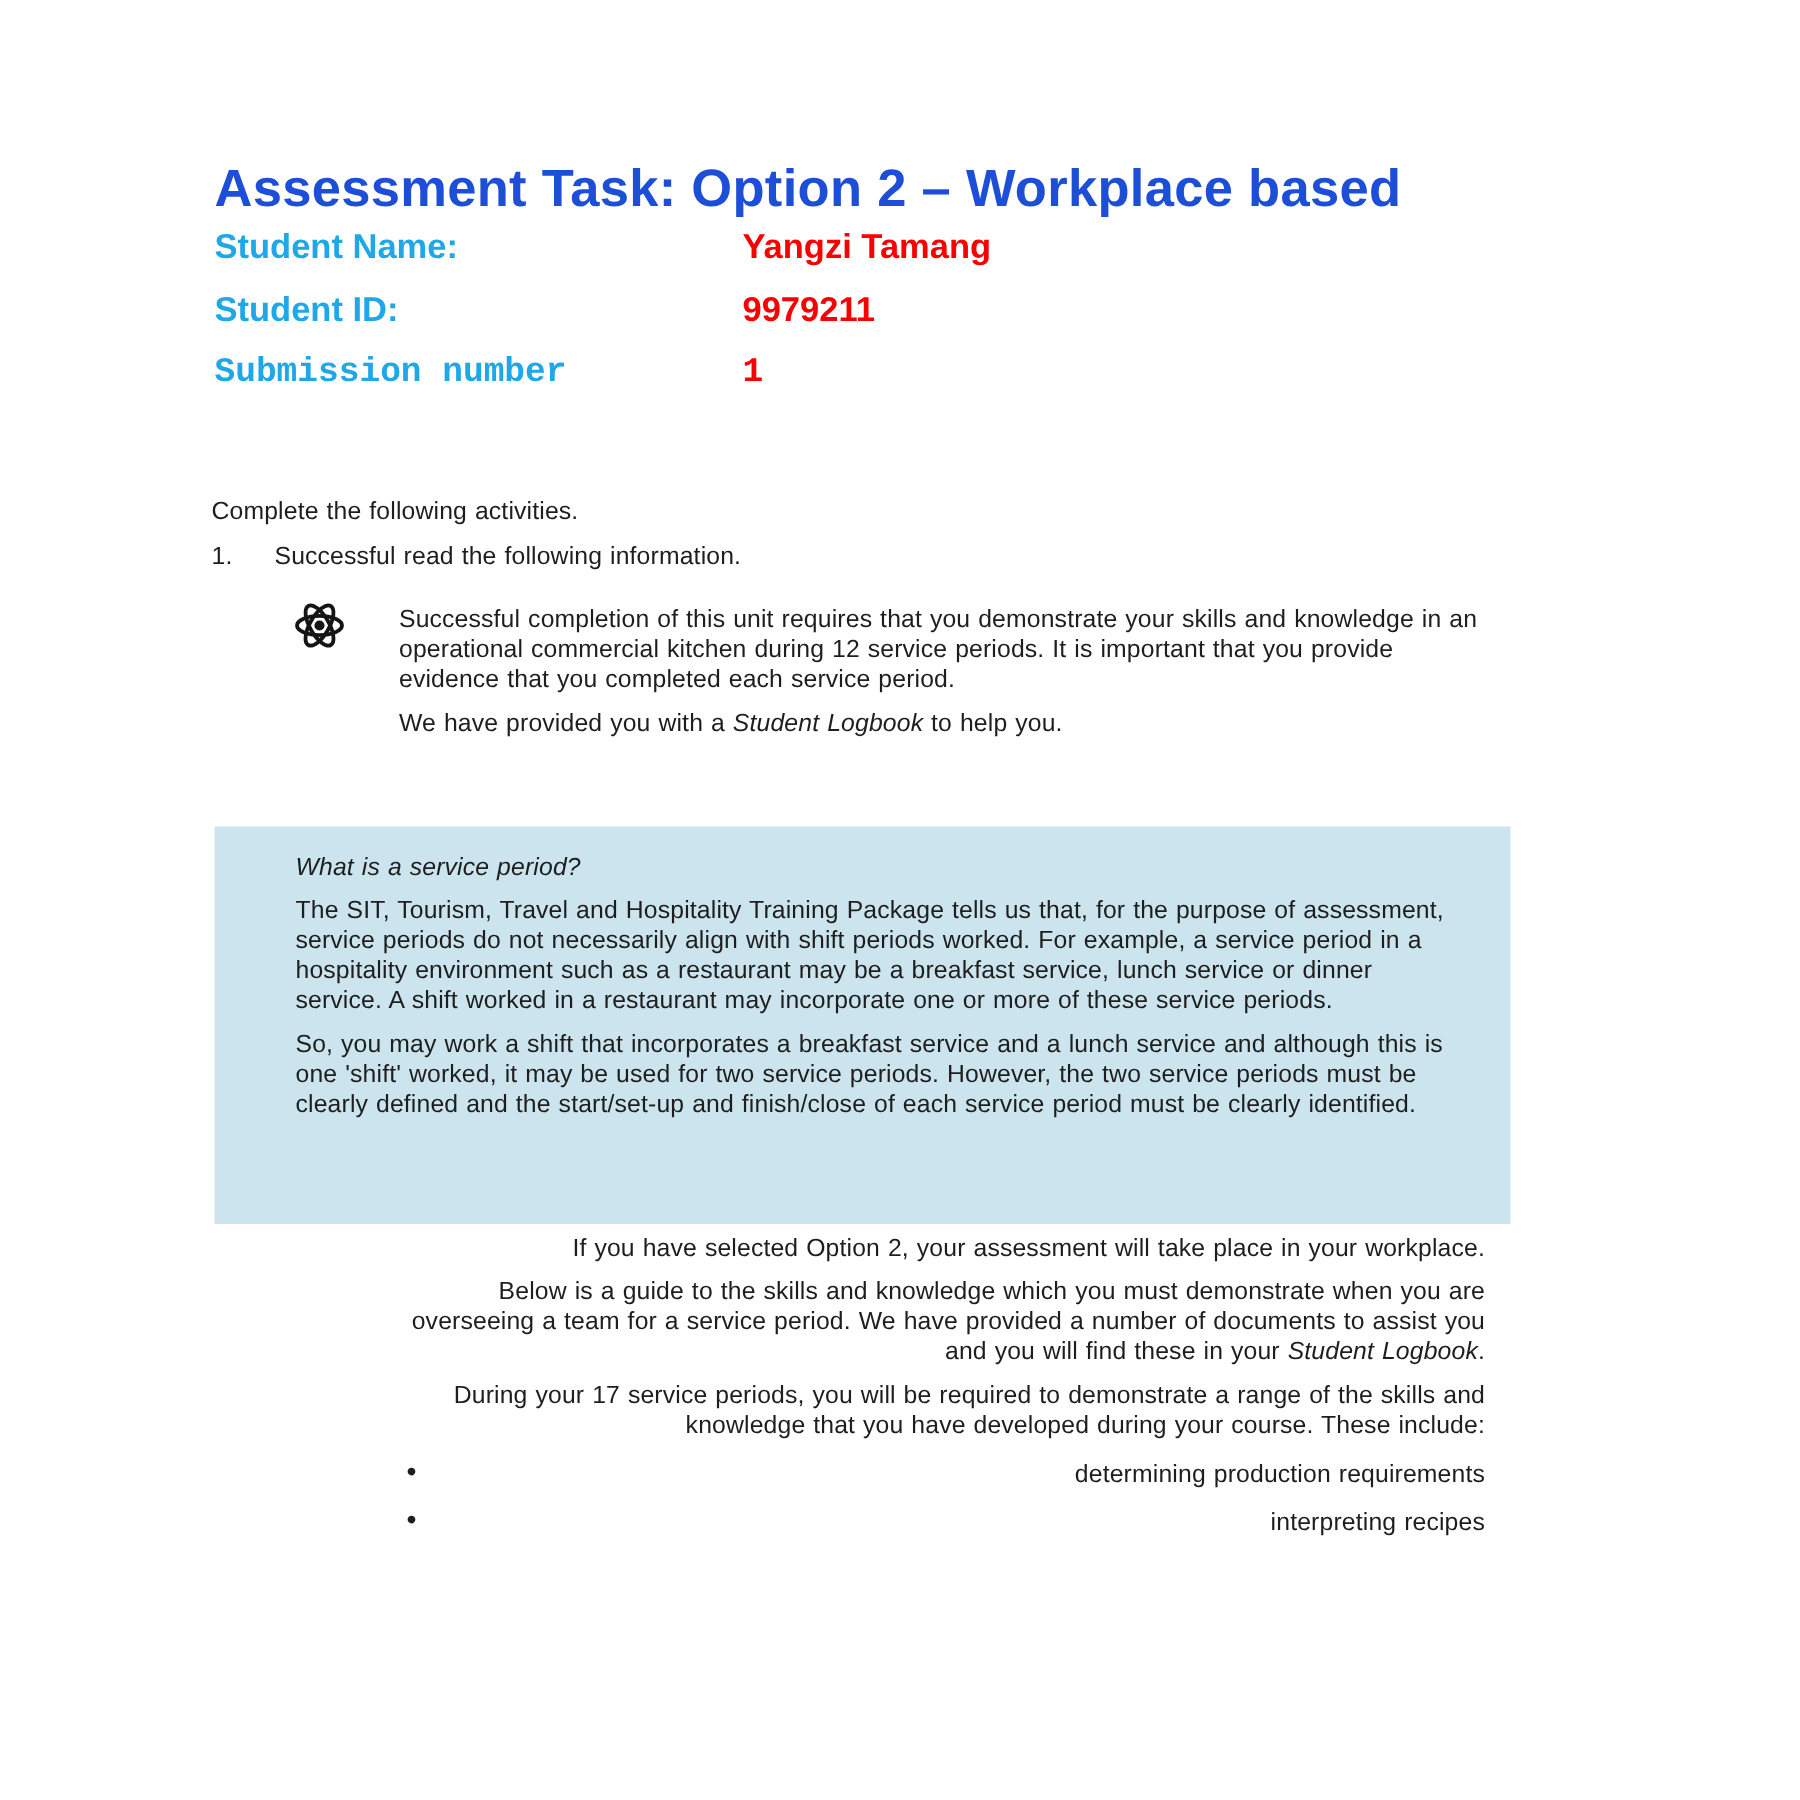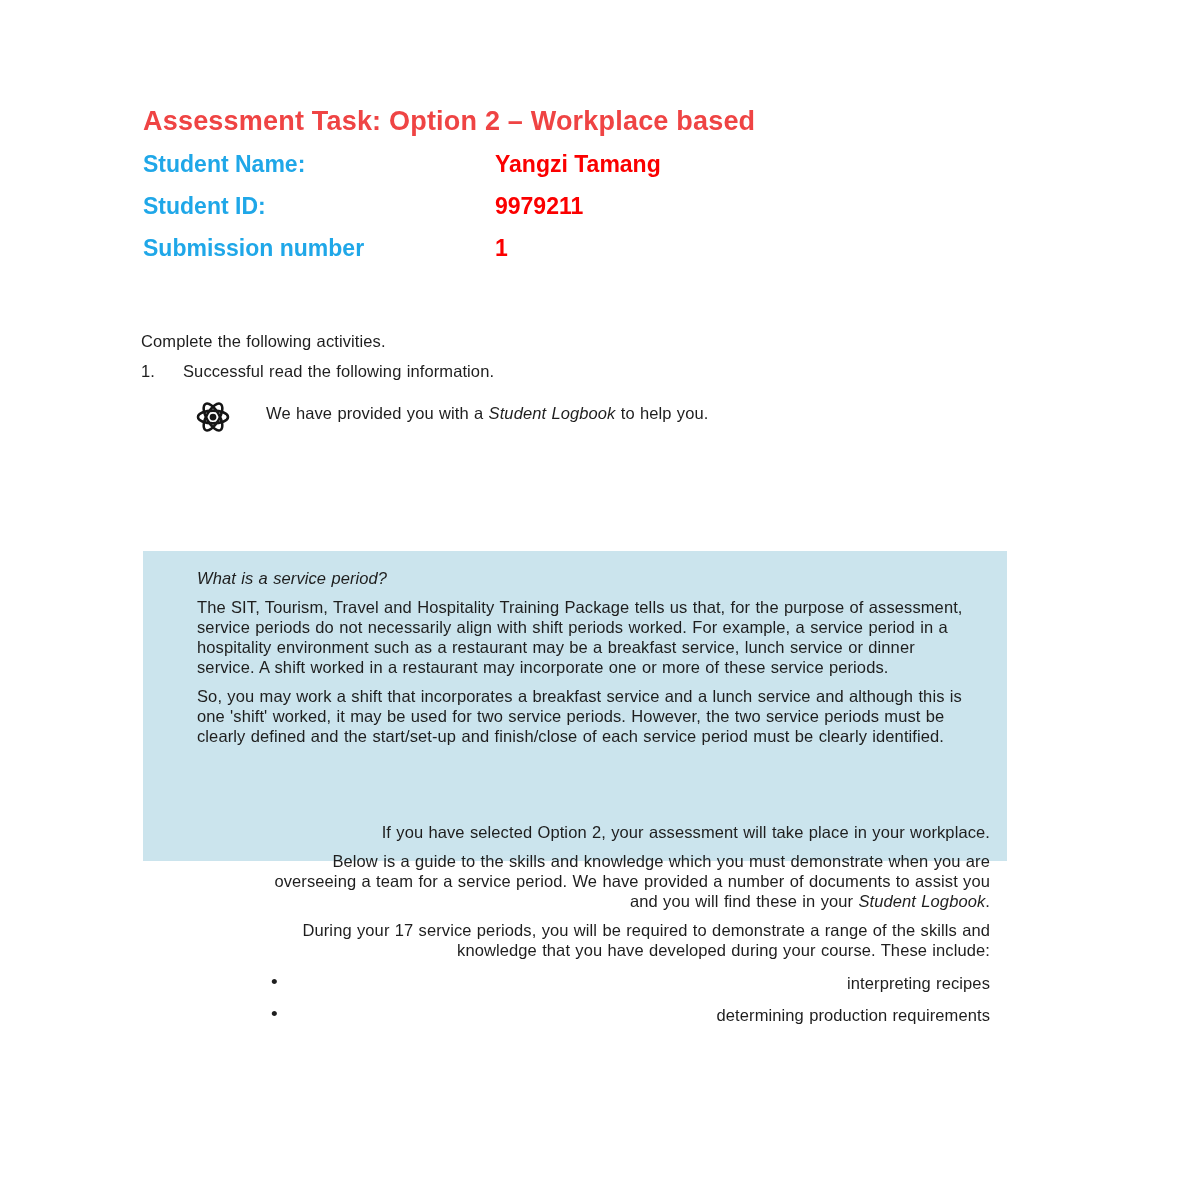--- a/index.html
+++ b/index.html
@@ -17,44 +17,44 @@
     background: #ffffff;
     font-family: "Liberation Sans", sans-serif;
     color: var(--text);
     overflow: hidden;
   }
   .page-title {
     position: absolute;
     left: 143px;
     top: 106px;
     margin: 0;
-    font-size: 27px;
+    font-size: 35px;
     font-weight: bold;
-    color: #ef4444;
+    color: #1d4ed8;
     letter-spacing: 0.2px;
     white-space: nowrap;
   }
   .field-row {
     position: absolute;
     left: 143px;
     font-size: 23px;
     font-weight: bold;
     line-height: 26px;
     white-space: nowrap;
   }
   .field-label { color: var(--cyan); }
   .field-value {
     position: absolute;
     left: 352px;
     color: var(--red);
     white-space: nowrap;
   }
   .row-1 { top: 151px; text-align: center; }
   .row-2 { top: 193px; }
-  .row-3 { top: 235px; }
+  .row-3 { top: 235px; font-family: Liberation Mono, monospace; }
 
   .body-text {
     font-size: 16.5px;
     line-height: 20px;
     letter-spacing: 0.1px;
     word-spacing: 0.6px;
   }
   .intro {
     position: absolute;
     left: 141px;
@@ -87,21 +87,21 @@
   .info-col { top: 403px; }
   .after-col { top: 822px; text-align: right; }
   .col p { margin: 0 0 9px 0; }
   .it { font-style: italic; }
 
   .callout {
     position: absolute;
     left: 143px;
     top: 551px;
     width: 864px;
-    height: 310px;
+    height: 265px;
     background: var(--callout);
     padding: 17px 40px 0 54px;
   }
   .callout-heading {
     font-style: italic;
     margin: 0 0 10px 0;
   }
   .callout p { margin: 0 0 9px 0; }
 
   .subheading {
@@ -159,32 +159,33 @@
       <g fill="none" stroke="#151515" stroke-width="3.4">
         <ellipse cx="24" cy="24" rx="20" ry="8.5"></ellipse>
         <ellipse cx="24" cy="24" rx="20" ry="8.5" transform="rotate(60 24 24)"></ellipse>
         <ellipse cx="24" cy="24" rx="20" ry="8.5" transform="rotate(120 24 24)"></ellipse>
       </g>
       <circle cx="24" cy="24" r="4.5" fill="#151515"></circle>
     </svg>
   </div>
 
   <div class="col info-col body-text">
+    <p>Successful completion of this unit requires that you demonstrate your skills and knowledge in an operational commercial kitchen during 12 service periods. It is important that you provide evidence that you completed each service period.</p>
     <p><span>We have provided you with a </span><span class="it">Student Logbook</span><span> to help you.</span></p>
   </div>
 
   <div class="callout body-text">
     <p class="callout-heading">What is a service period?</p>
     <p>The SIT, Tourism, Travel and Hospitality Training Package tells us that, for the purpose of assessment, service periods do not necessarily align with shift periods worked. For example, a service period in a hospitality environment such as a restaurant may be a breakfast service, lunch service or dinner service. A shift worked in a restaurant may incorporate one or more of these service periods.</p>
     <p>So, you may work a shift that incorporates a breakfast service and a lunch service and although this is one 'shift' worked, it may be used for two service periods. However, the two service periods must be clearly defined and the start/set-up and finish/close of each service period must be clearly identified.</p>
   </div>
 
   <div class="col after-col body-text">
     <p>If you have selected Option 2, your assessment will take place in your workplace.</p>
     <p><span>Below is a guide to the skills and knowledge which you must demonstrate when you are overseeing a team for a service period. We have provided a number of documents to assist you and you will find these in your </span><span class="it">Student Logbook</span><span>.</span></p>
     <p>During your 17 service periods, you will be required to demonstrate a range of the skills and knowledge that you have developed during your course. These include:</p>
     <ul class="bullet-list">
+      <li>determining production requirements</li>
       <li>interpreting recipes</li>
-      <li>determining production requirements</li>
     </ul>
   </div>
 
 </div>
 
 </body></html>

